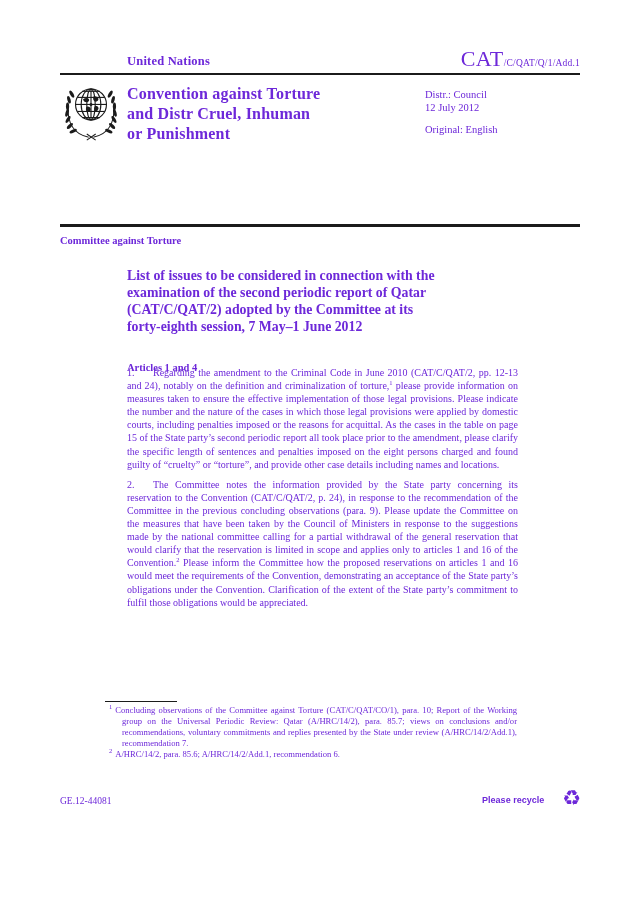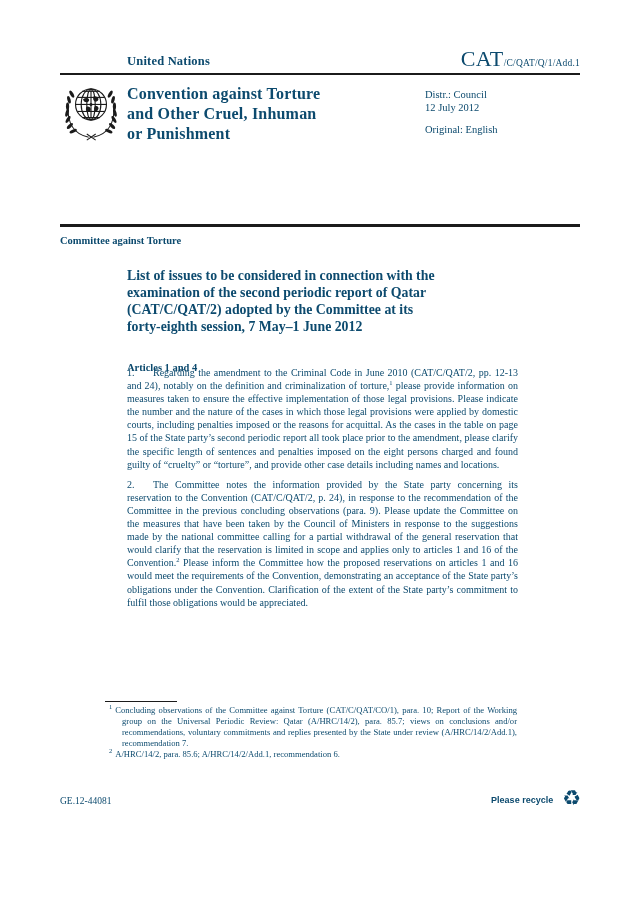--- a/index.html
+++ b/index.html
@@ -1,21 +1,21 @@
 <!DOCTYPE html>
 <html><head>
 <meta charset="utf-8">
 <style>
   html,body{margin:0;padding:0;background:#e8e8e8;}
   .page{
     position:relative;
     width:640px;height:905px;
     background:#ffffff;
     font-family:"Liberation Serif","DejaVu Serif",serif;
-    color:#0c4a6e;
+    color:#6d28d9;
     overflow:hidden;
   }
   .hdr-org{
     position:absolute;left:127px;top:54px;
     font-size:12.5px;font-weight:bold;letter-spacing:.2px;
   }
   .hdr-symbol{
     position:absolute;right:60px;top:46px;height:26px;
     display:flex;align-items:baseline;
   }
@@ -64,21 +64,21 @@
     text-align:justify;
   }
   .fn{padding-left:13px;text-indent:-13px;}
   .fn sup{margin-right:3px;}
   .ge{
     position:absolute;left:60px;top:796px;
     font-size:9.5px;
   }
   .recycle{
     position:absolute;right:59px;top:789px;
-    display:flex;align-items:center;gap:9px;text-align:right;
+    display:flex;align-items:center;gap:18px;text-align:right;
   }
   .recycle .rl{
     font-family:"Liberation Sans","DejaVu Sans",sans-serif;
     font-size:9px;font-weight:bold;
   }
   .recycle .ri{
     font-family:"DejaVu Sans",sans-serif;
     font-size:21px;line-height:21px;transform:translateY(-1px);
   }
 </style>
@@ -134,21 +134,21 @@
         <ellipse rx="4.2" ry="1.7" transform="translate(57.5,34) rotate(75)"></ellipse>
         <ellipse rx="4.2" ry="1.7" transform="translate(57,27) rotate(90)"></ellipse>
         <ellipse rx="4.2" ry="1.7" transform="translate(55.5,20) rotate(105)"></ellipse>
         <ellipse rx="4.2" ry="1.7" transform="translate(52.5,14) rotate(120)"></ellipse>
       </g>
     </svg>
   </div>
 
   <div class="treaty">
     <div>Convention against Torture</div>
-    <div>and Other Cruel, Inhuman</div>
+    <div>and Distr Cruel, Inhuman</div>
     <div>or Punishment</div>
   </div>
 
   <div class="distr">
     <div>Distr.: Council</div>
     <div>12 July 2012</div>
     <div class="orig">Original: English</div>
   </div>
 
   <div class="rule rule-thick"></div>

